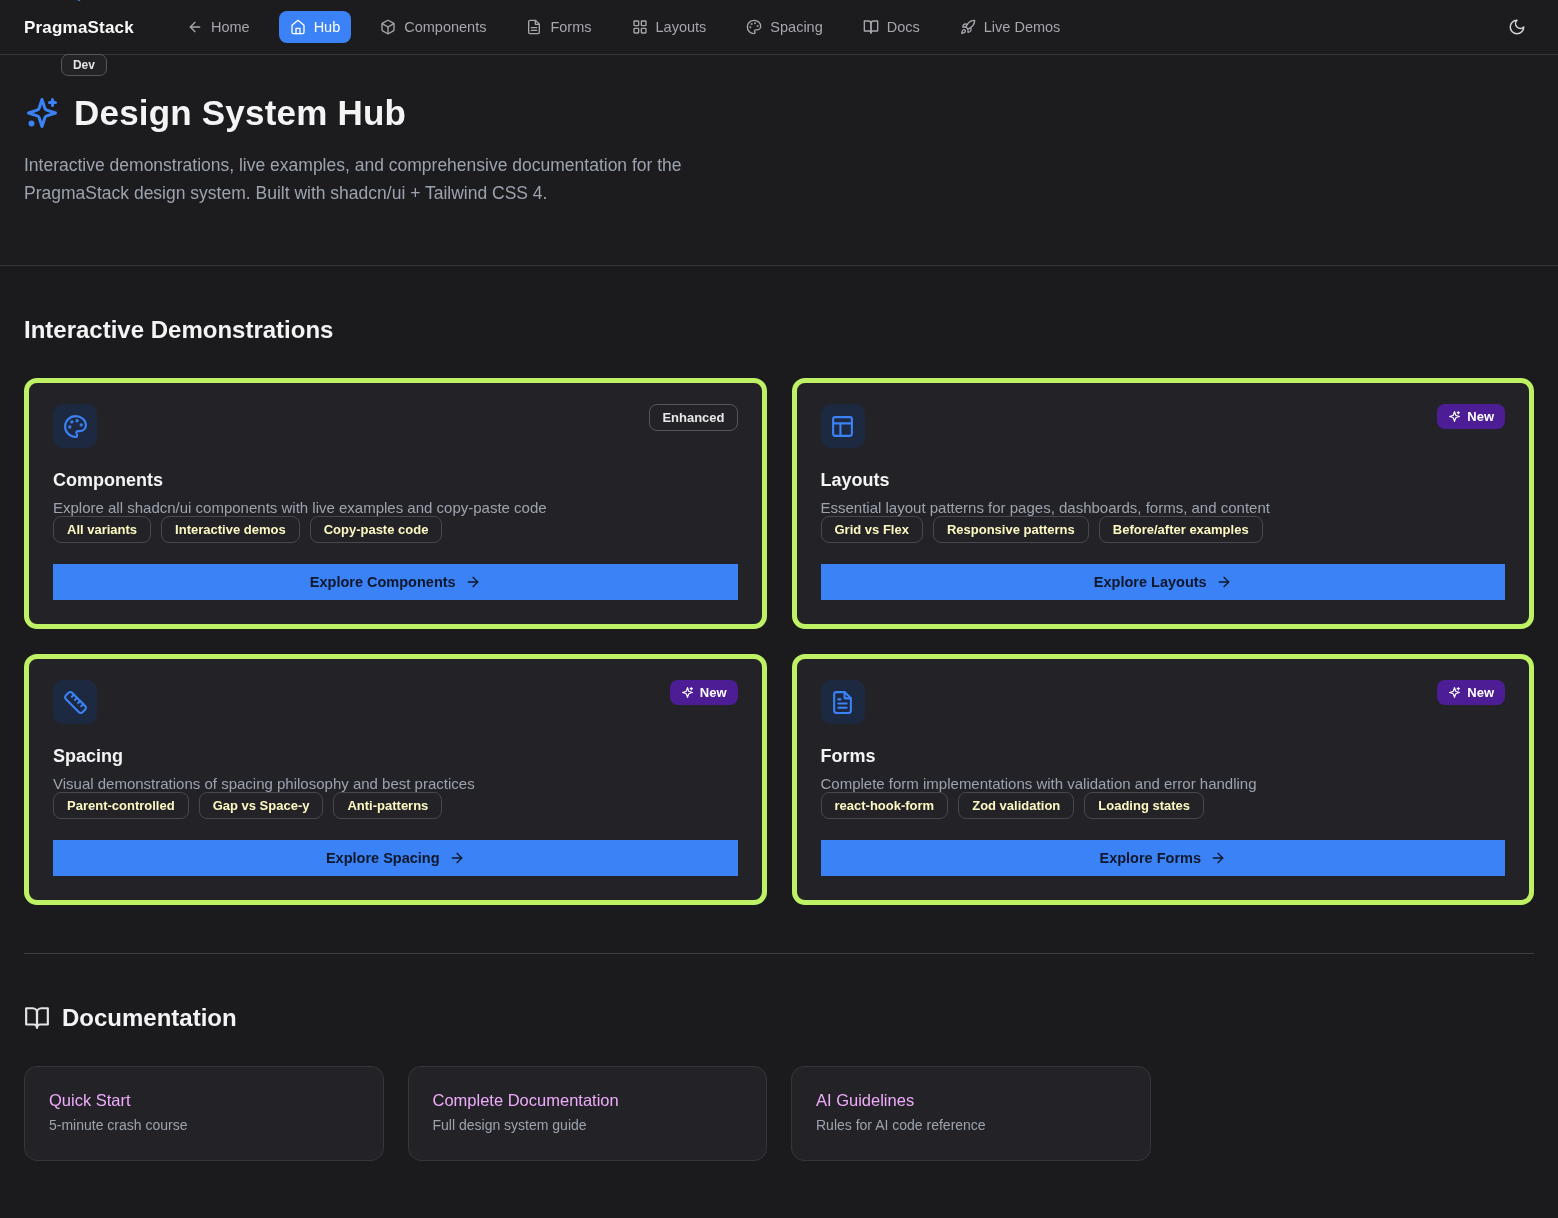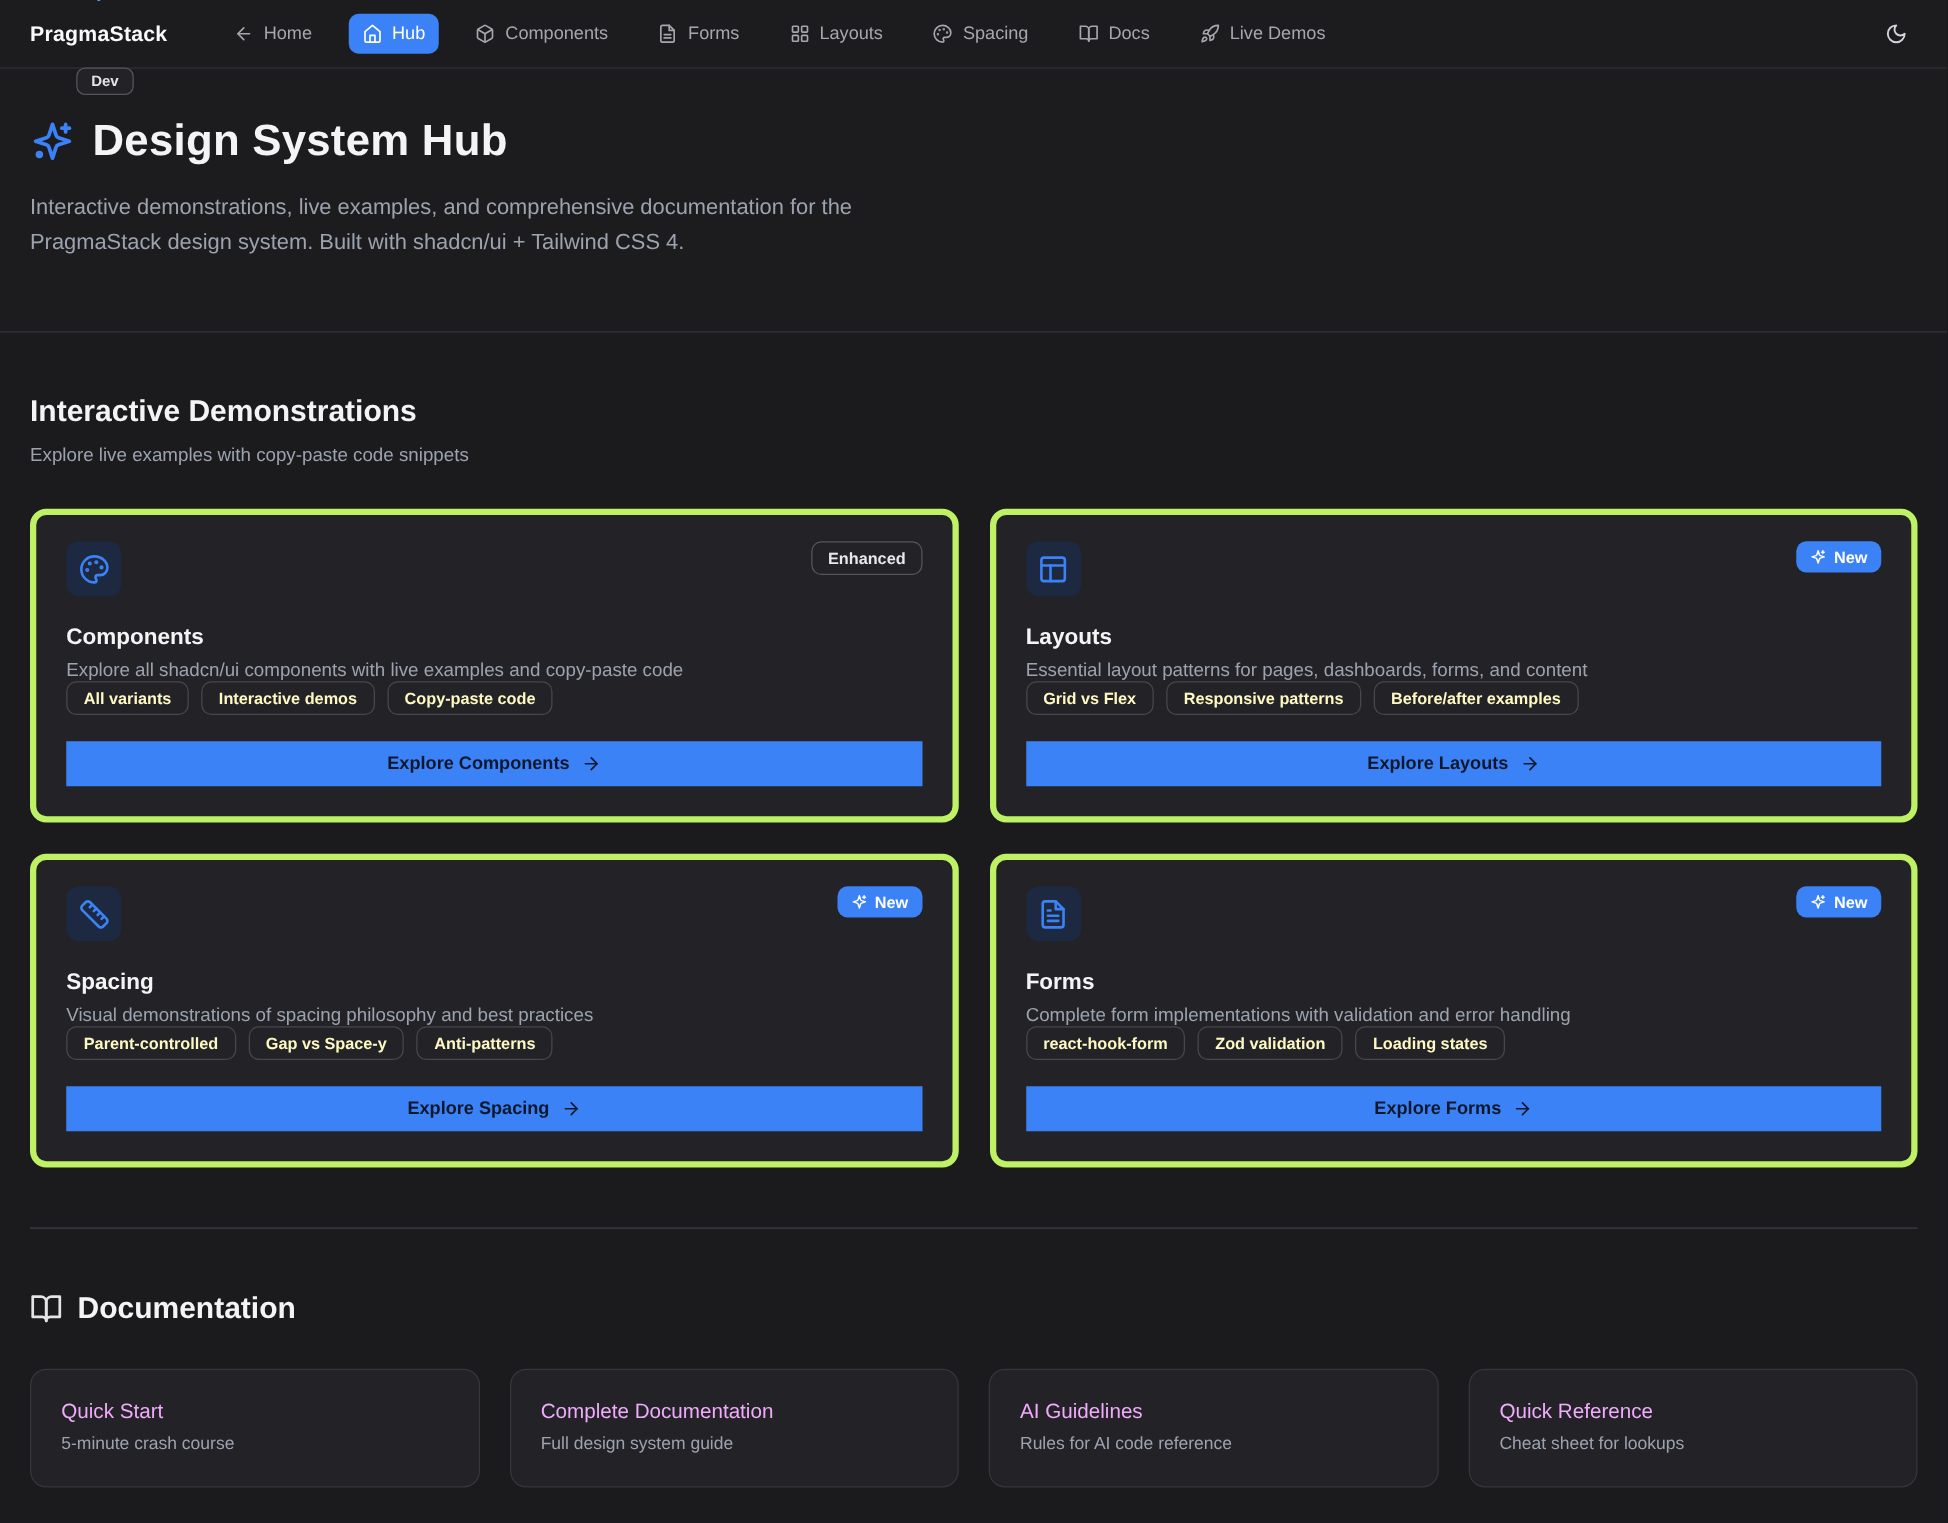--- a/index.html
+++ b/index.html
@@ -67,21 +67,21 @@
     width:44px; height:44px; border-radius:10px; background:#1d2940;
     display:flex; align-items:center; justify-content:center; color:#3b82f6;
   }
   .badge-outline {
     font-size:13px; font-weight:bold; color:#e8e8ea;
     border:1px solid #55555c; border-radius:8px; padding:5px 12px; background:transparent;
   }
   .badge-new {
     display:flex; align-items:center; gap:6px;
     font-size:13px; font-weight:bold; color:#ffffff;
-    background:#3b82f6; border-radius:8px; padding:5px 11px;
+    background:#4c1d95; border-radius:8px; padding:5px 11px;
   }
   .card-title { margin-top:22px; font-size:18px; font-weight:bold; color:#f4f4f5; }
   .card-desc { margin-top:8px; font-size:15px; color:#9ca3af; }
   .tag-row { display:flex; gap:10px; margin-top:auto; }
   .tag {
     font-size:13px; font-weight:bold; color:#fef9c3;
     border:1px solid #47474d; border-radius:8px; padding:5px 13px;
   }
   .explore-btn {
     margin-top:21px; width:100%; height:37px; border:none; border-radius:0;
@@ -225,21 +225,20 @@
     <h1 class="hero-title">Design System Hub</h1>
   </div>
   <p class="hero-desc">Interactive demonstrations, live examples, and comprehensive documentation for the PragmaStack design system. Built with shadcn/ui + Tailwind CSS 4.</p>
 </header>
 
 <main class="main">
 
   <section>
     <div class="section-head">
       <h2 class="section-title">Interactive Demonstrations</h2>
-      <p class="section-sub">Explore live examples with copy-paste code snippets</p>
     </div>
 
     <div class="demo-grid">
 
       <div class="demo-card">
         <div class="card-head">
           <div class="icon-tile">
             <svg width="25" height="25" viewBox="0 0 24 24" fill="none" stroke="currentColor" stroke-width="2" stroke-linecap="round" stroke-linejoin="round">
                 <path d="M12 2C6.5 2 2 6.5 2 12s4.5 10 10 10c.9 0 1.6-.7 1.6-1.7 0-.4-.2-.8-.4-1.1-.3-.3-.4-.7-.4-1.1 0-.9.7-1.7 1.7-1.7h2c3 0 5.5-2.5 5.5-5.6C22 6 17.5 2 12 2Z"></path>
                 <circle cx="13.5" cy="6.5" r=".6" fill="currentColor"></circle>
@@ -410,20 +409,16 @@
         <div class="doc-sub">5-minute crash course</div>
       </div>
       <div class="doc-card">
         <div class="doc-title">Complete Documentation</div>
         <div class="doc-sub">Full design system guide</div>
       </div>
       <div class="doc-card">
         <div class="doc-title">AI Guidelines</div>
         <div class="doc-sub">Rules for AI code reference</div>
       </div>
-      <div class="doc-card">
-        <div class="doc-title">Quick Reference</div>
-        <div class="doc-sub">Cheat sheet for lookups</div>
-      </div>
     </div>
   </section>
 
 </main>
 
 </body></html>

